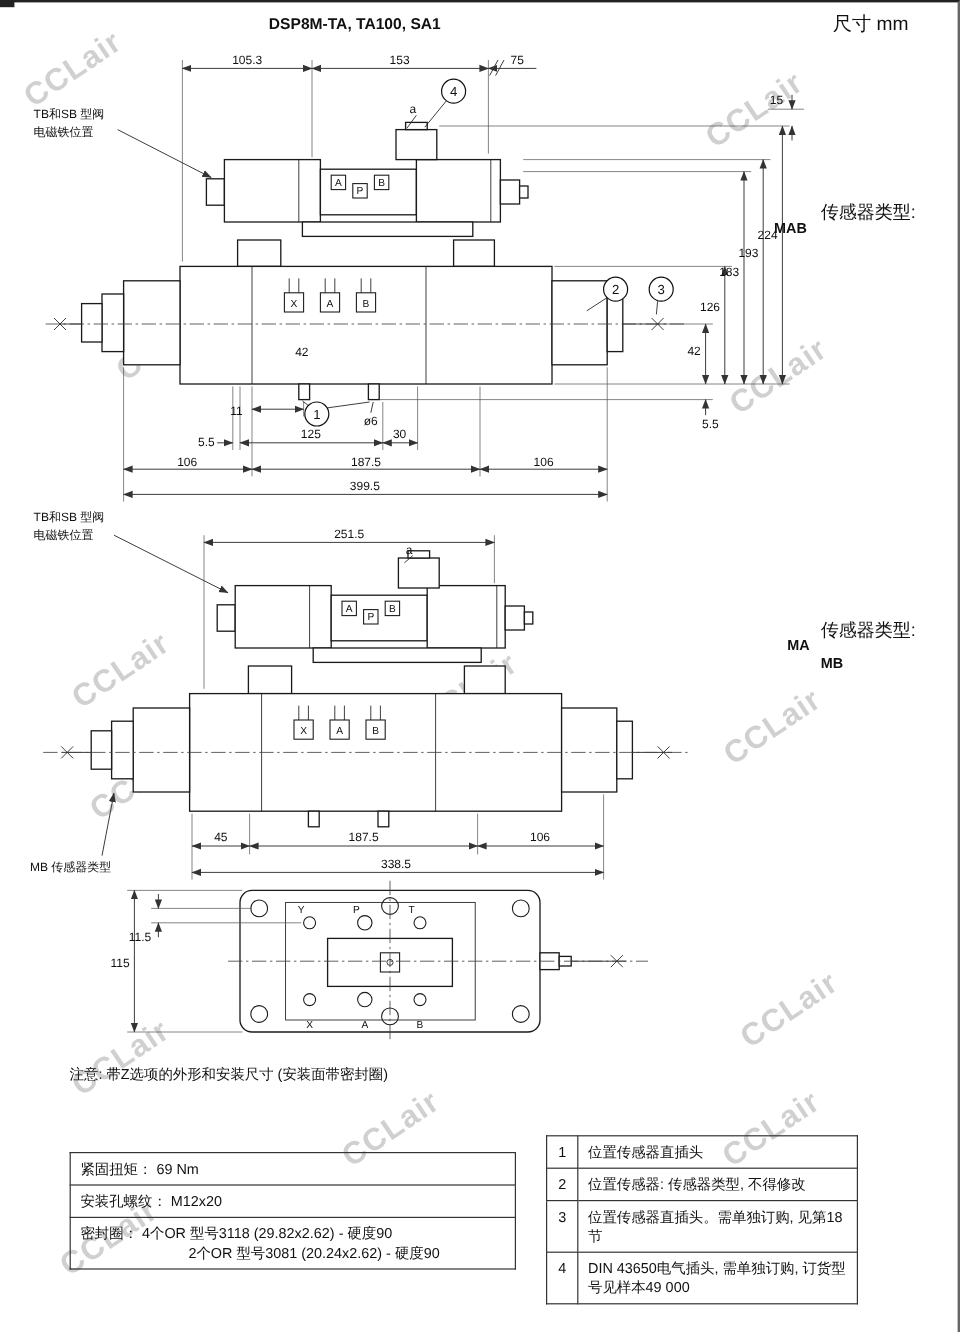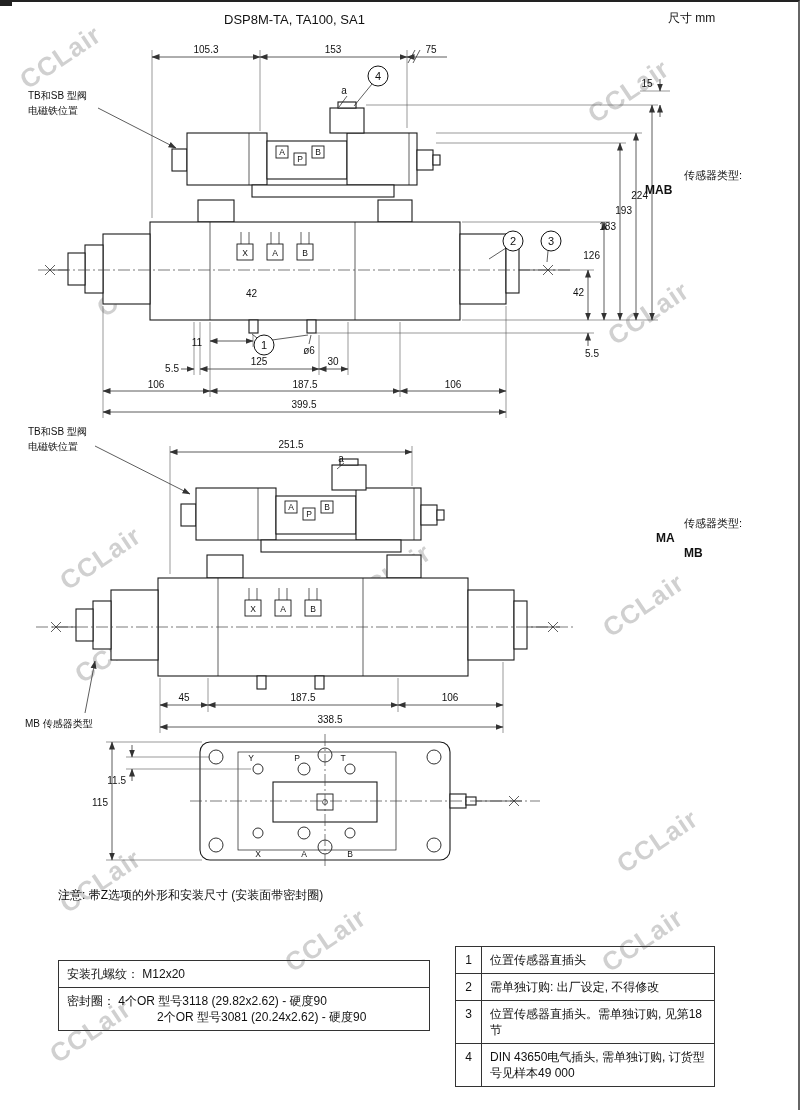--- a/index.html
+++ b/index.html
@@ -3,24 +3,24 @@
 <meta charset="utf-8">
 <style>
   *{box-sizing:border-box}
   html,body{margin:0;padding:0}
   body{width:800px;height:1110px;position:relative;background:#fff;
        font-family:"Liberation Sans","DejaVu Sans",sans-serif;color:#111;overflow:hidden}
   .frame{position:absolute;inset:0;border-top:2px solid #222;border-right:2px solid #666;pointer-events:none;z-index:5}
   .corner{position:absolute;left:0;top:0;width:12px;height:6px;background:#222;z-index:6}
   .wm{position:absolute;font-size:26px;font-weight:bold;color:rgba(110,110,110,.32);
       transform:rotate(-34deg);letter-spacing:1px;white-space:nowrap;z-index:0}
-  .title{position:absolute;left:224px;top:12px;font-size:13px;font-weight:normal;z-index:2}
-  .units{position:absolute;left:668px;top:10px;font-size:12px;z-index:2}
+  .title{position:absolute;left:224px;top:12px;font-size:13px;font-weight:bold;z-index:2}
+  .units{position:absolute;left:694px;top:10px;font-size:16px;z-index:2}
   .label{position:absolute;font-size:10px;line-height:15px;z-index:2}
-  .sensor-head{position:absolute;font-size:11px;z-index:2}
+  .sensor-head{position:absolute;font-size:15px;z-index:2}
   .sensor-val{position:absolute;font-size:12px;font-weight:bold;z-index:2}
   svg.draw{position:absolute;left:0;top:0;z-index:1}
   .note{position:absolute;left:58px;top:886px;font-size:12px;line-height:18px;z-index:2}
   .note b{font-weight:normal}
   table.tbl{position:absolute;border-collapse:collapse;font-size:12px;z-index:2}
   table.tbl td{border:1px solid #333;padding:5px 8px;vertical-align:top;line-height:16px}
   .bolt{left:58px;top:960px;width:372px}
   .legend{left:455px;top:946px;width:260px}
   .legend td.num{width:26px;text-align:center}
   .indent{margin-left:90px}
@@ -384,40 +384,43 @@
   </g>
 </svg>
 
 <div class="note">
   <div><b>注意:</b><span> 带Z选项的外形和安装尺寸 (安装面带密封圈)</span></div>
 </div>
 
 <table class="tbl bolt">
   <tbody>
   <tr>
+        <td>紧固扭矩：  69 Nm</td>
+      </tr>
+  <tr>
         <td>安装孔螺纹：  M12x20</td>
       </tr>
   <tr>
         <td>
     <div>密封圈：  4个OR 型号3118 (29.82x2.62) - 硬度90</div>
     <div class="indent">2个OR 型号3081 (20.24x2.62) - 硬度90</div>
   </td>
       </tr>
 </tbody>
   </table>
 
 <table class="tbl legend">
   <tbody>
       <tr>
     <td class="num">1</td>
     <td>位置传感器直插头</td>
   </tr>
   <tr>
     <td class="num">2</td>
-    <td>需单独订购: 出厂设定, 不得修改</td>
+    <td>位置传感器: 传感器类型, 不得修改</td>
   </tr>
   <tr>
     <td class="num">3</td>
     <td>位置传感器直插头。需单独订购, 见第18节</td>
   </tr>
   <tr>
     <td class="num">4</td>
     <td>DIN 43650电气插头, 需单独订购, 订货型号见样本49 000</td>
   </tr>
 </tbody>

